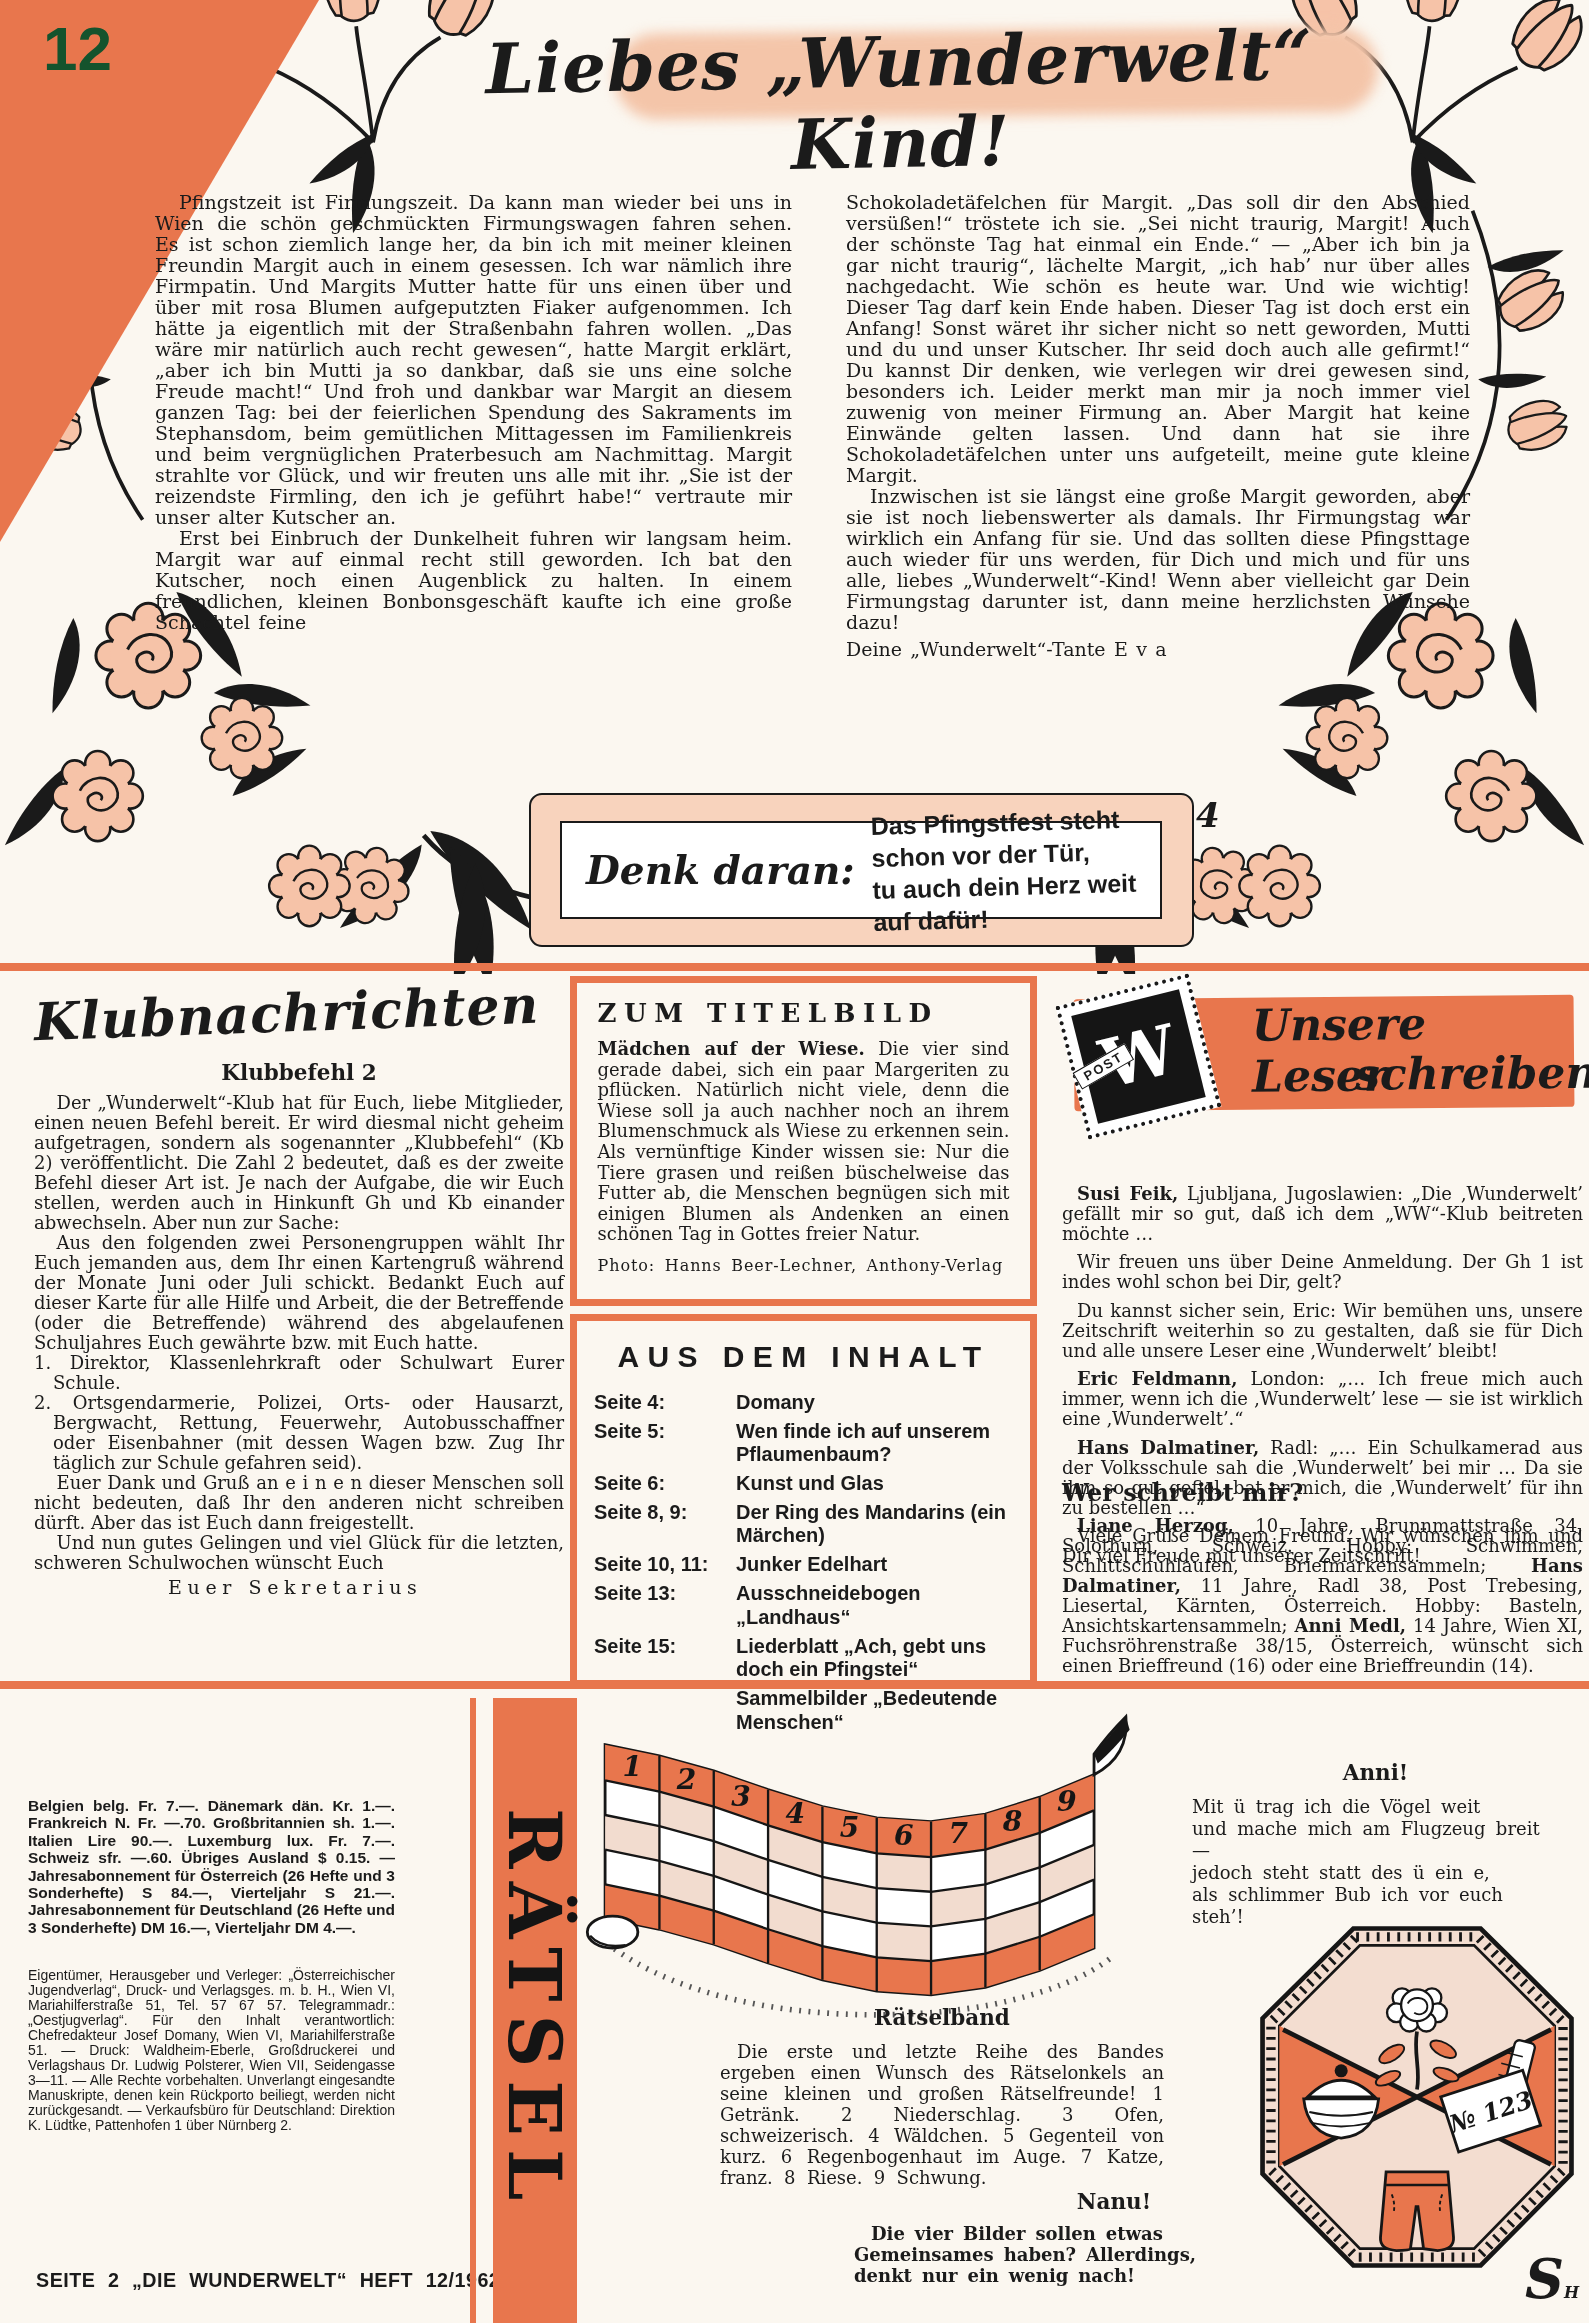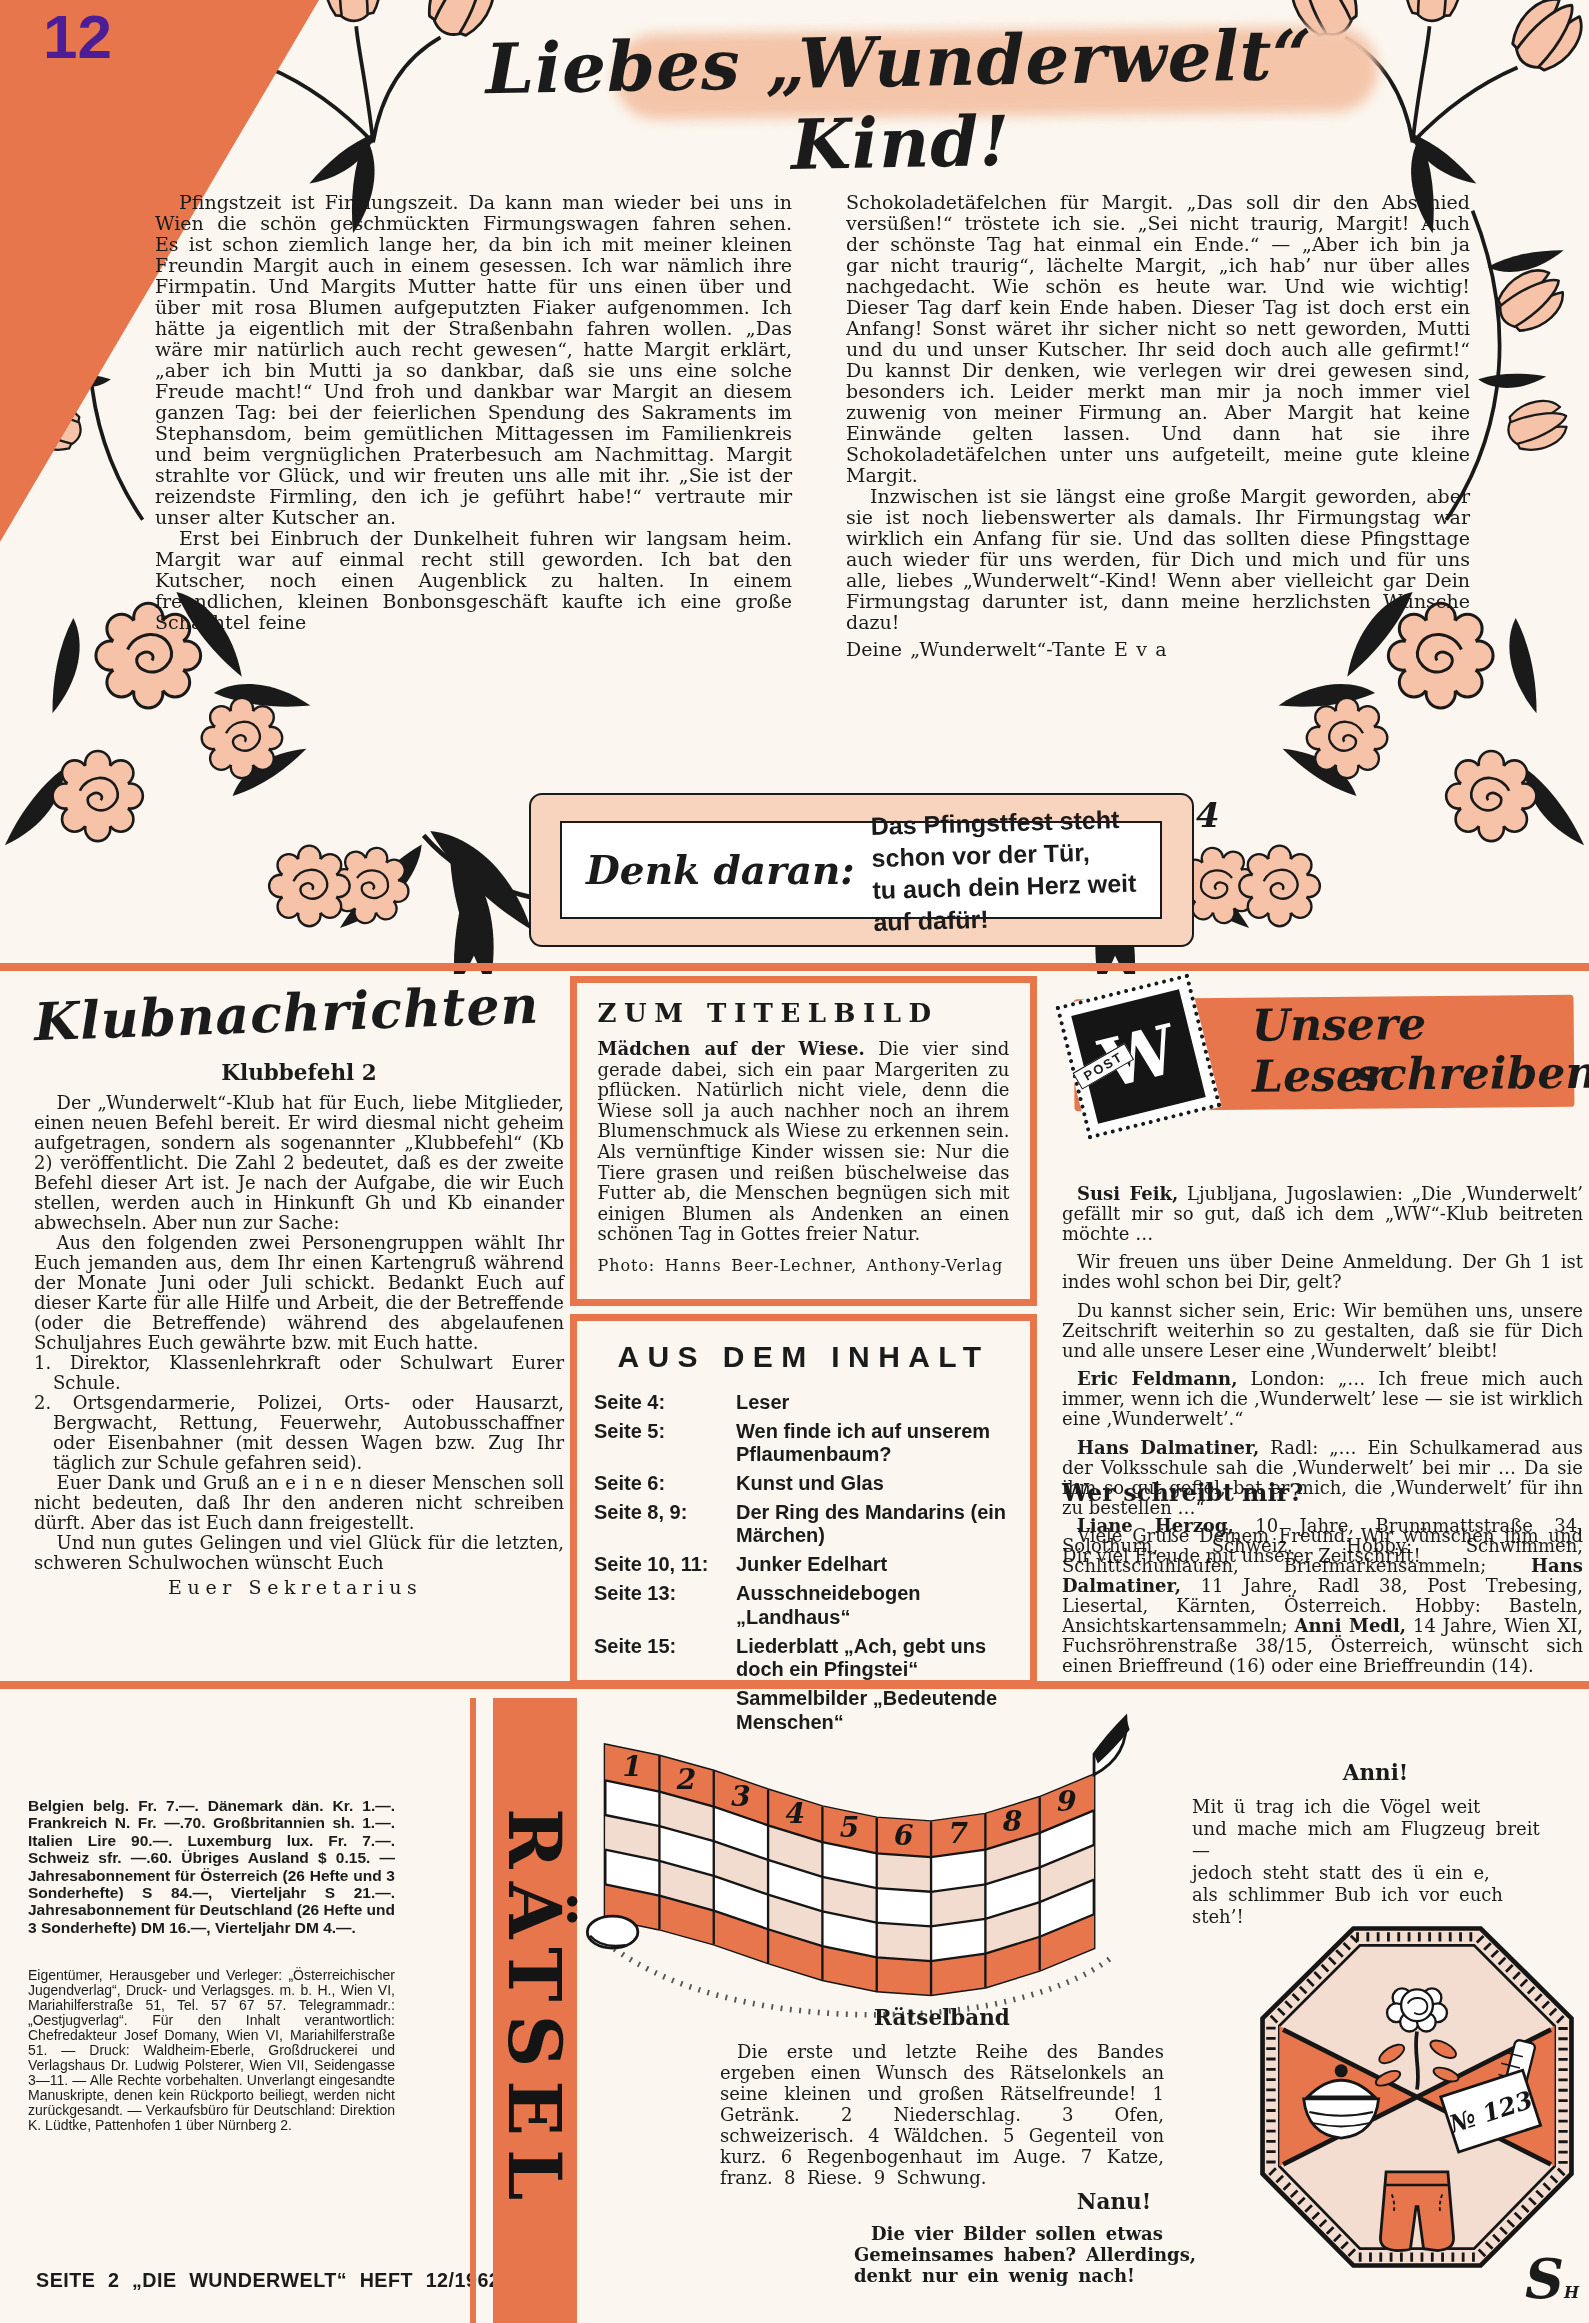--- a/index.html
+++ b/index.html
@@ -2,21 +2,21 @@
 <html style="font-size:15px"><head>
 <meta charset="utf-8">
 <style>
   html,body{margin:0;padding:0;background:#888;}
   .page{position:relative;width:1589px;height:2324px;background:#fbf7f0;overflow:hidden;
         font-family:"DejaVu Serif",serif;color:#1b1b1b;margin:0 auto;
         --accent:#e8764d;--peach:#f6c3a8;--ink:#1a1a1a;}
   
   .corner-triangle{position:absolute;left:0;top:0;width:319px;height:542px;background:var(--accent);
         clip-path:polygon(0 0,100% 0,0 100%);}
-  .page-num{position:absolute;left:43px;top:1px;font:700 62px "Liberation Sans",sans-serif;color:#4c1d95;}
+  .page-num{position:absolute;left:43px;top:13px;font:700 62px "Liberation Sans",sans-serif;color:#14532d;}
   
   .floral{position:absolute;left:0;top:0;pointer-events:none;}
   
   .title-swash{position:absolute;left:614px;top:30px;width:764px;height:86px;background:#f4c5a9;
         border-radius:45px;filter:blur(6.6px);transform:rotate(-0.6deg);}
   .main-title{position:absolute;left:394px;top:20.6px;width:1012px;margin:0;text-align:center;
         font:italic 700 69px "DejaVu Serif",serif;letter-spacing:0.9px;transform:rotate(-1deg);}
   
   .article-col{position:absolute;top:192px;}
   .col1{left:155px;width:637px;}
@@ -226,21 +226,21 @@
   <div class="obox box-zum">
     <div class="zum-title">ZUM TITELBILD</div>
     <div class="zum-body"><b>Mädchen auf der Wiese.</b><span> Die vier sind gerade dabei, sich ein paar Margeriten zu pflücken. Natürlich nicht viele, denn die Wiese soll ja auch nachher noch an ihrem Blumenschmuck als Wiese zu erkennen sein. Als vernünftige Kinder wissen sie: Nur die Tiere grasen und reißen büschelweise das Futter ab, die Menschen begnügen sich mit einigen Blumen als Andenken an einen schönen Tag in Gottes freier Natur.</span></div>
     <div class="zum-credit">Photo: Hanns Beer-Lechner, Anthony-Verlag</div>
   </div>
 
   <div class="obox box-aus">
     <div class="aus-title">AUS DEM INHALT</div>
     <div class="aus-item">
         <span class="aus-page">Seite 4:</span>
-        <span class="aus-t">Leser</span>
+        <span class="aus-t">Domany</span>
       </div>
       <div class="aus-item">
         <span class="aus-page">Seite 5:</span>
         <span class="aus-t">Wen finde ich auf unserem Pflaumenbaum?</span>
       </div>
       <div class="aus-item">
         <span class="aus-page">Seite 6:</span>
         <span class="aus-t">Kunst und Glas</span>
       </div>
       <div class="aus-item">

